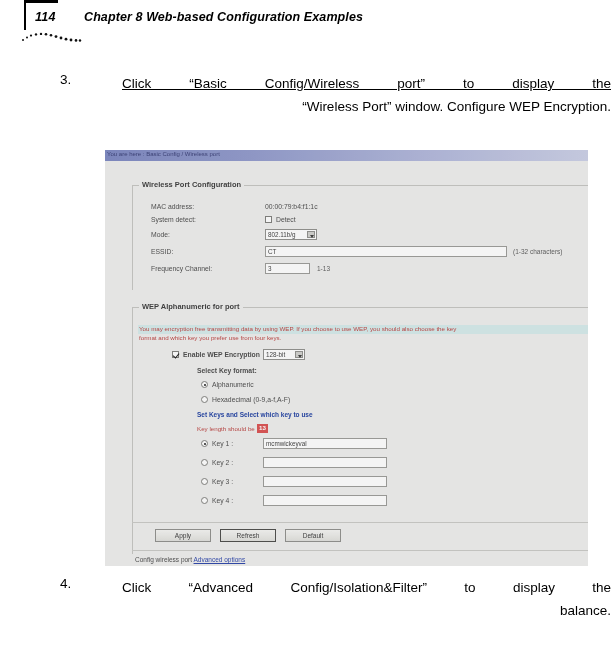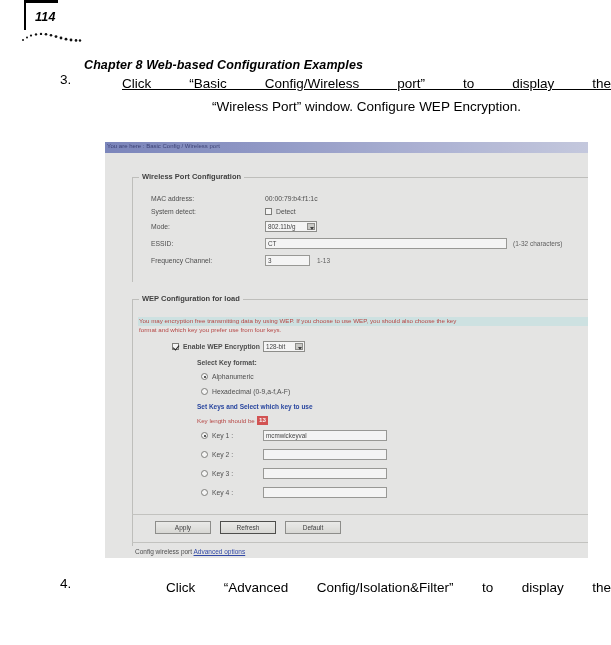--- a/index.html
+++ b/index.html
@@ -44,21 +44,20 @@
     letter-spacing: .3px;
   }
   .chapter-title {
     position: absolute;
     left: 68px; top: 10px;
     font-size: 12.5px;
     font-style: italic;
     font-weight: 600;
     letter-spacing: .1px;
     white-space: nowrap;
-    margin-top: 48px;
   }
   .dot-arc {
     position: absolute;
     left: 4px; top: 29px;
     width: 62px; height: 14px;
   }
 
   
   .step {
     position: absolute;
@@ -71,29 +70,29 @@
     width: 34px;
     font-size: 13.5px;
     text-align: left;
   }
   .step .body {
     margin-left: 62px;
     font-size: 13.5px;
     line-height: 23px;
     text-align: justify;
   }
-  .step .body .lastline { text-align: center; display:block; }
+  .step .body .lastline { text-align: right; display:block; }
   #step-3 { top: 72px; }
   #step-4 { top: 576px; }
 
   
   .shot {
     position: absolute;
     left: 105px;
-    top: 142px;
+    top: 150px;
     width: 483px;
     height: 416px;
     background: #e9e9e6;
     overflow: hidden;
     filter: blur(0.55px) contrast(0.93);
   }
   .shot-breadcrumb {
     position: absolute;
     left: 0; top: 0;
     width: 483px; height: 11px;
@@ -336,21 +335,21 @@
     <div class="fld-hint" style="left:408px; top:87px;">(1-32 characters)</div>
 
     <div class="fld-label" style="left:46px; top:104px;">Frequency Channel:</div>
     <div class="txtbox" style="left:160px; top:102px; width:45px; height:11px;">
       <span class="val">3</span>
     </div>
     <div class="fld-hint" style="left:212px; top:104px;">1-13</div>
 
     <div class="panel-line-top" style="left:27px; top:146px; width:456px;"></div>
     <div class="panel-line-left" style="left:27px; top:146px; height:247px;"></div>
-    <div class="panel-legend" style="left:34px; top:141px;">WEP Configuration for load</div>
+    <div class="panel-legend" style="left:34px; top:141px;">WEP Alphanumeric for port</div>
 
     <div class="hl-cyan" style="left:33px; top:164px; width:450px; height:9px; opacity:.55;"></div>
     <div class="redtext" style="left:34px; top:164px;">You may encryption free transmitting data by using WEP. If you choose to use WEP, you should also choose the key</div>
     <div class="redtext" style="left:34px; top:173px;">format and which key you prefer use from four keys.</div>
 
     <div class="ckbox checked" style="left:67px; top:190px;"></div>
     <div class="fld-label" style="left:78px; top:190px; font-weight:bold;">Enable WEP Encryption</div>
     <div class="selbox" style="left:158px; top:188px; width:42px; height:11px;">
       <span class="val">128-bit</span>
       <span class="arrow"></span>
@@ -405,15 +404,16 @@
       <span>Config wireless port</span>
       <a href="#">Advanced options</a>
     </div>
 
   </div>
 </div>
 
 <div class="step" id="step-4">
   <div class="num">4.</div>
   <div class="body">
-    <div style="text-align:justify;text-align-last:justify;margin-left:44px;">Click “Advanced Config/Isolation&amp;Filter” to display the</div>
+    <div style="text-align:justify;text-align-last:justify;">Click “Advanced Config/Isolation&amp;Filter” to display the</div>
+    <span class="lastline">balance.</span>
   </div>
 </div>
 
 </body></html>

